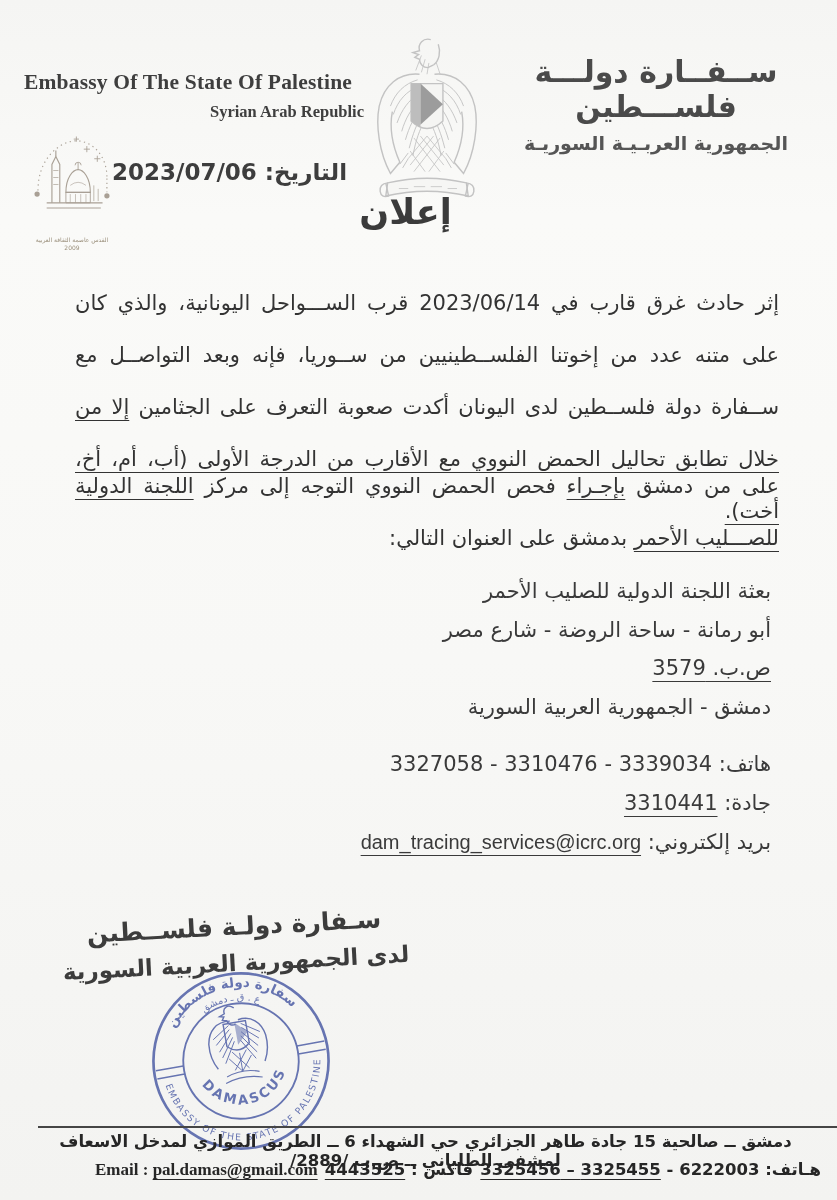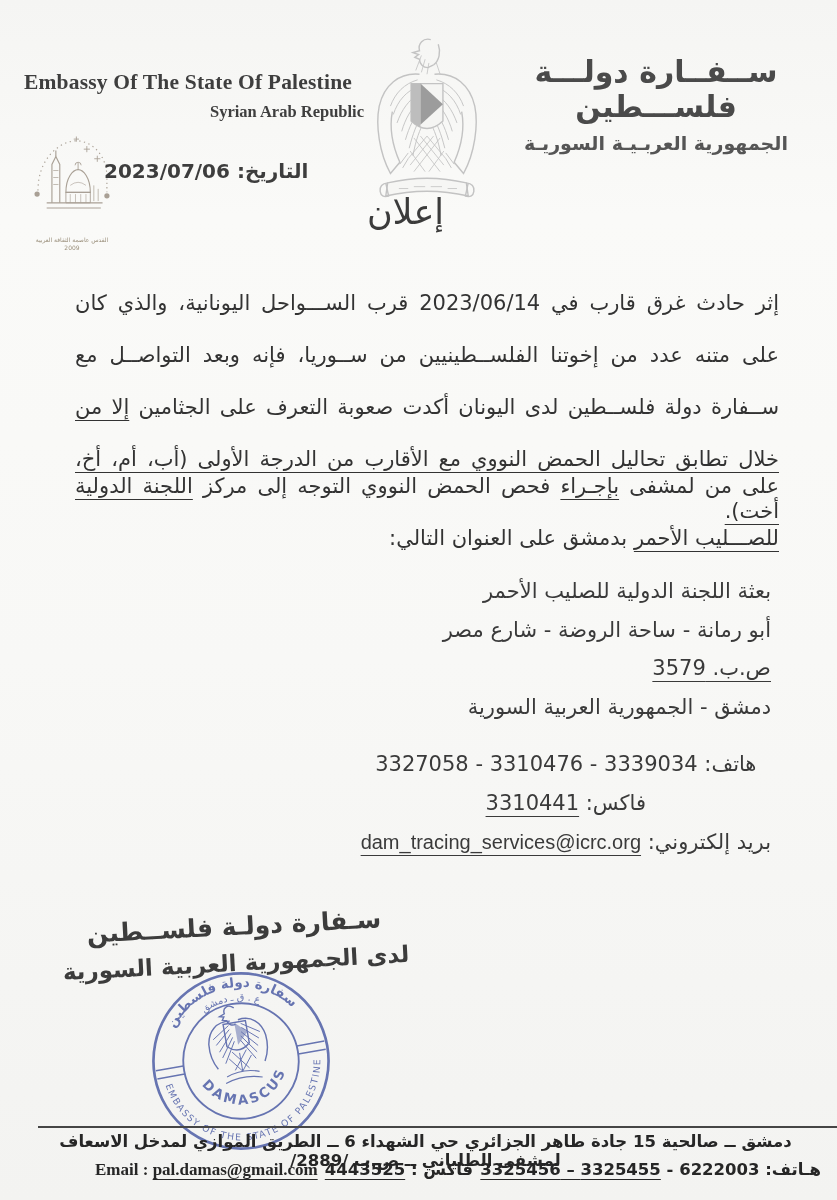--- a/index.html
+++ b/index.html
@@ -11,36 +11,36 @@
   .ar{direction:rtl;}
   .u{text-decoration:underline;text-underline-offset:6px;text-decoration-thickness:1.4px;}
   
   .hdr-en{position:absolute;left:12px;top:70px;width:352px;text-align:center;
           font-family:"Liberation Serif",serif;font-weight:bold;color:#3e3e3e;}
   .hdr-en .l1{font-size:21.5px;letter-spacing:.2px;}
   .hdr-en .l2{font-size:16.5px;margin-top:7px;text-align:right;}
   .hdr-ar{position:absolute;right:8px;top:54px;width:346px;text-align:center;color:#4a4a4a;}
   .hdr-ar .l1{font-size:30px;font-weight:bold;}
   .hdr-ar .l2{font-size:19px;font-weight:bold;margin-top:8px;color:#555;}
-  .date-line{position:absolute;left:104px;top:159px;direction:rtl;font-size:20px;font-weight:bold;color:#3d3d3d;}
+  .date-line{position:absolute;left:112px;top:159px;direction:rtl;font-size:23px;font-weight:bold;color:#3d3d3d;}
   .logo-jer{position:absolute;left:22px;top:131px;width:100px;text-align:center;}
   .logo-jer .cap{font-size:6px;line-height:7px;color:#9a8f7b;direction:rtl;margin-top:1px;}
   .emblem{position:absolute;left:360px;top:33px;}
   
   .doc-title{position:absolute;left:0;right:0;top:192px;text-align:center;text-indent:26px;
-             font-size:35px;font-weight:normal;color:#3b3b3b;direction:rtl;}
+             font-size:35px;font-weight:bold;color:#3b3b3b;direction:rtl;}
   
   .para{position:absolute;left:75px;right:58px;direction:rtl;text-align:justify;
         font-size:21px;line-height:52px;color:#333;}
   .p1{top:277px;}
   .p2{top:460px;}
   
   .addr{position:absolute;right:66px;top:572px;direction:rtl;text-align:right;
         font-size:21px;line-height:38.5px;color:#3a3a3a;}
-  .contact{position:absolute;right:66px;top:745px;direction:rtl;text-align:center;
+  .contact{position:absolute;right:66px;top:745px;direction:rtl;text-align:right;
         font-size:21px;line-height:39px;color:#3a3a3a;}
   .contact .email-val{font-family:"Liberation Sans",sans-serif;font-size:20px;}
   
   .sig{position:absolute;left:52px;top:912px;width:366px;text-align:center;direction:rtl;
        font-weight:bold;color:#3c3c3c;transform:rotate(-3deg);}
   .sig .l1{font-size:25px;}
   .sig .l2{font-size:23px;margin-top:9px;}
   .stamp{position:absolute;left:138px;top:958px;width:206px;height:206px;
          transform:rotate(-10deg);opacity:.92;}
   
@@ -110,32 +110,32 @@
 
   <div class="hdr-ar ar">
     <div class="l1">ســفــارة دولـــة فلســـطين</div>
     <div class="l2">الجمهورية العربـيـة السوريـة</div>
   </div>
 
   <div class="doc-title">إعلان</div>
 
   <div class="para p1"><span>إثر حادث غرق قارب في 2023/06/14 قرب الســـواحل اليونانية، والذي كان على متنه عدد من إخوتنا الفلســطينيين من ســوريا، فإنه وبعد التواصــل مع ســفارة دولة فلســطين لدى اليونان أكدت صعوبة التعرف على الجثامين </span><span class="u">إلا من خلال تطابق تحاليل الحمض النووي مع الأقارب من الدرجة الأولى (أب، أم، أخ، أخت).</span></div>
 
-  <div class="para p2"><span>على من لمشفى </span><span class="u">بإجـراء</span><span> فحص الحمض النووي التوجه إلى مركز </span><span class="u">اللجنة الدولية للصـــليب الأحمر</span><span> بدمشق على العنوان التالي:</span></div>
+  <div class="para p2"><span>على من دمشق </span><span class="u">بإجـراء</span><span> فحص الحمض النووي التوجه إلى مركز </span><span class="u">اللجنة الدولية للصـــليب الأحمر</span><span> بدمشق على العنوان التالي:</span></div>
 
   <div class="addr">
     <div>بعثة اللجنة الدولية للصليب الأحمر</div>
     <div>أبو رمانة - ساحة الروضة - شارع مصر</div>
     <div><span class="u">ص.ب. 3579</span></div>
     <div>دمشق - الجمهورية العربية السورية</div>
   </div>
 
   <div class="contact">
     <div>هاتف: 3339034 - 3310476 - 3327058</div>
-    <div><span>فاكس: </span><span class="u">3310441</span></div>
+    <div><span>جادة: </span><span class="u">3310441</span></div>
     <div><span>بريد إلكتروني: </span><span class="u email-val">dam_tracing_services@icrc.org</span></div>
   </div>
 
   <div class="sig">
     <div class="l1">سـفارة دولـة فلســطين</div>
     <div class="l2">لدى الجمهورية العربية السورية</div>
   </div>
 
   <svg class="stamp" viewBox="0 0 200 200">
     <g fill="none" stroke="#5b6aac">

